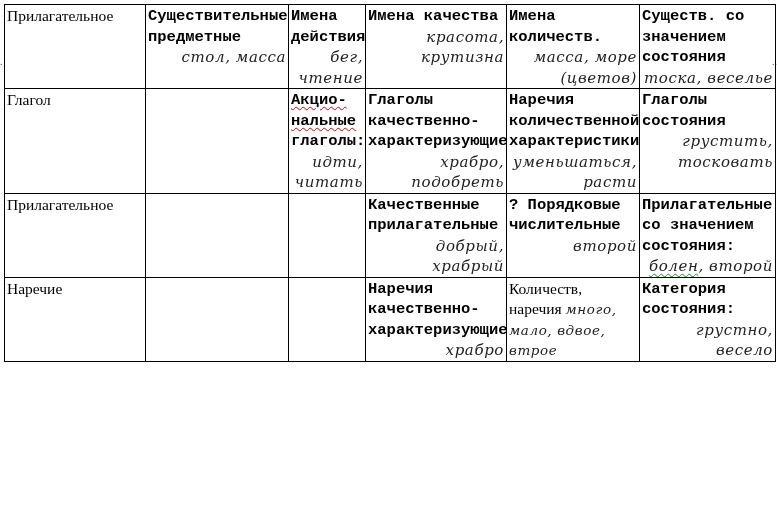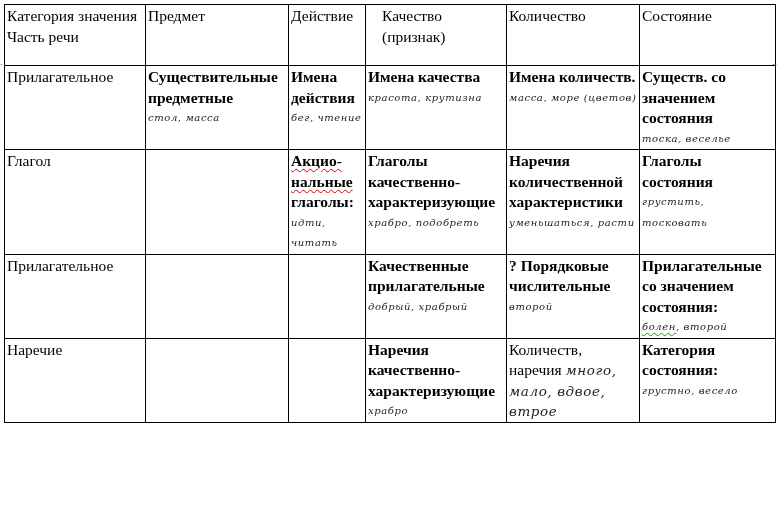--- a/index.html
+++ b/index.html
@@ -5,24 +5,24 @@
   html, body { margin: 0; padding: 0; background: #ffffff; }
   body { width: 777px; height: 512px; overflow: hidden; position: relative;
          font-family: "Liberation Serif", "DejaVu Serif", serif; color: #000; }
   table.grid { position: absolute; left: 4px; top: 4px; border-collapse: collapse;
                table-layout: fixed; width: 771px; }
   table.grid td { border: 1.5px solid #000; vertical-align: top; padding: 1px 2px 0 2px;
                   font-size: 15.5px; line-height: 20.5px; overflow: hidden; }
   .hdr { font-weight: normal; }
   .hdr.center { padding-left: 16px; }
   .rowlabel { font-weight: normal; }
-  .b { font-weight: bold; display: block; }
+  .b { font-weight: bold; display: block; font-family: Liberation Mono, monospace; }
   .bi { font-weight: normal; }
-  .ex { font-style: italic; font-family: "DejaVu Serif", serif; font-size: 10px;
-        letter-spacing: 0.6px; color: #222; display: block; }
+  .ex { font-style: italic; font-family: "DejaVu Serif", serif; font-size: 15px;
+        letter-spacing: 0.6px; color: #222; display: block; text-align: right; }
   .exi { font-style: italic; font-family: "DejaVu Serif", serif; font-size: 13.5px;
          letter-spacing: 0.6px; color: #222; }
   .wavy-red { text-decoration: underline wavy #d00; text-decoration-thickness: 1px; text-underline-offset: 2px; }
   .wavy-green { text-decoration: underline wavy #0a0; text-decoration-thickness: 1px; text-underline-offset: 2px; }
   .dot { position: absolute; font-size: 10px; color: #555; }
 </style>
 </head>
 <body>
 
 <span class="dot" style="left:0px; top:56px;">.</span>
@@ -32,28 +32,20 @@
   <colgroup>
     <col style="width:141px">
     <col style="width:143px">
     <col style="width:77px">
     <col style="width:141px">
     <col style="width:133px">
     <col style="width:136px">
   </colgroup>
 
   <tbody>
-      <tr style="height:61px">
-    <td class="hdr">Категория значения Часть речи</td>
-    <td class="hdr">Предмет</td>
-    <td class="hdr">Действие</td>
-    <td class="hdr center">Качество (признак)</td>
-    <td class="hdr">Количество</td>
-    <td class="hdr">Состояние</td>
-  </tr>
 
   <tr style="height:81px">
     <td class="rowlabel">Прилагательное</td>
     <td>
       <span class="b">Существительные предметные</span>
       <span class="ex">стол, масса</span>
     </td>
     <td>
       <span class="b">Имена действия</span>
       <span class="ex">бег, чтение</span>

